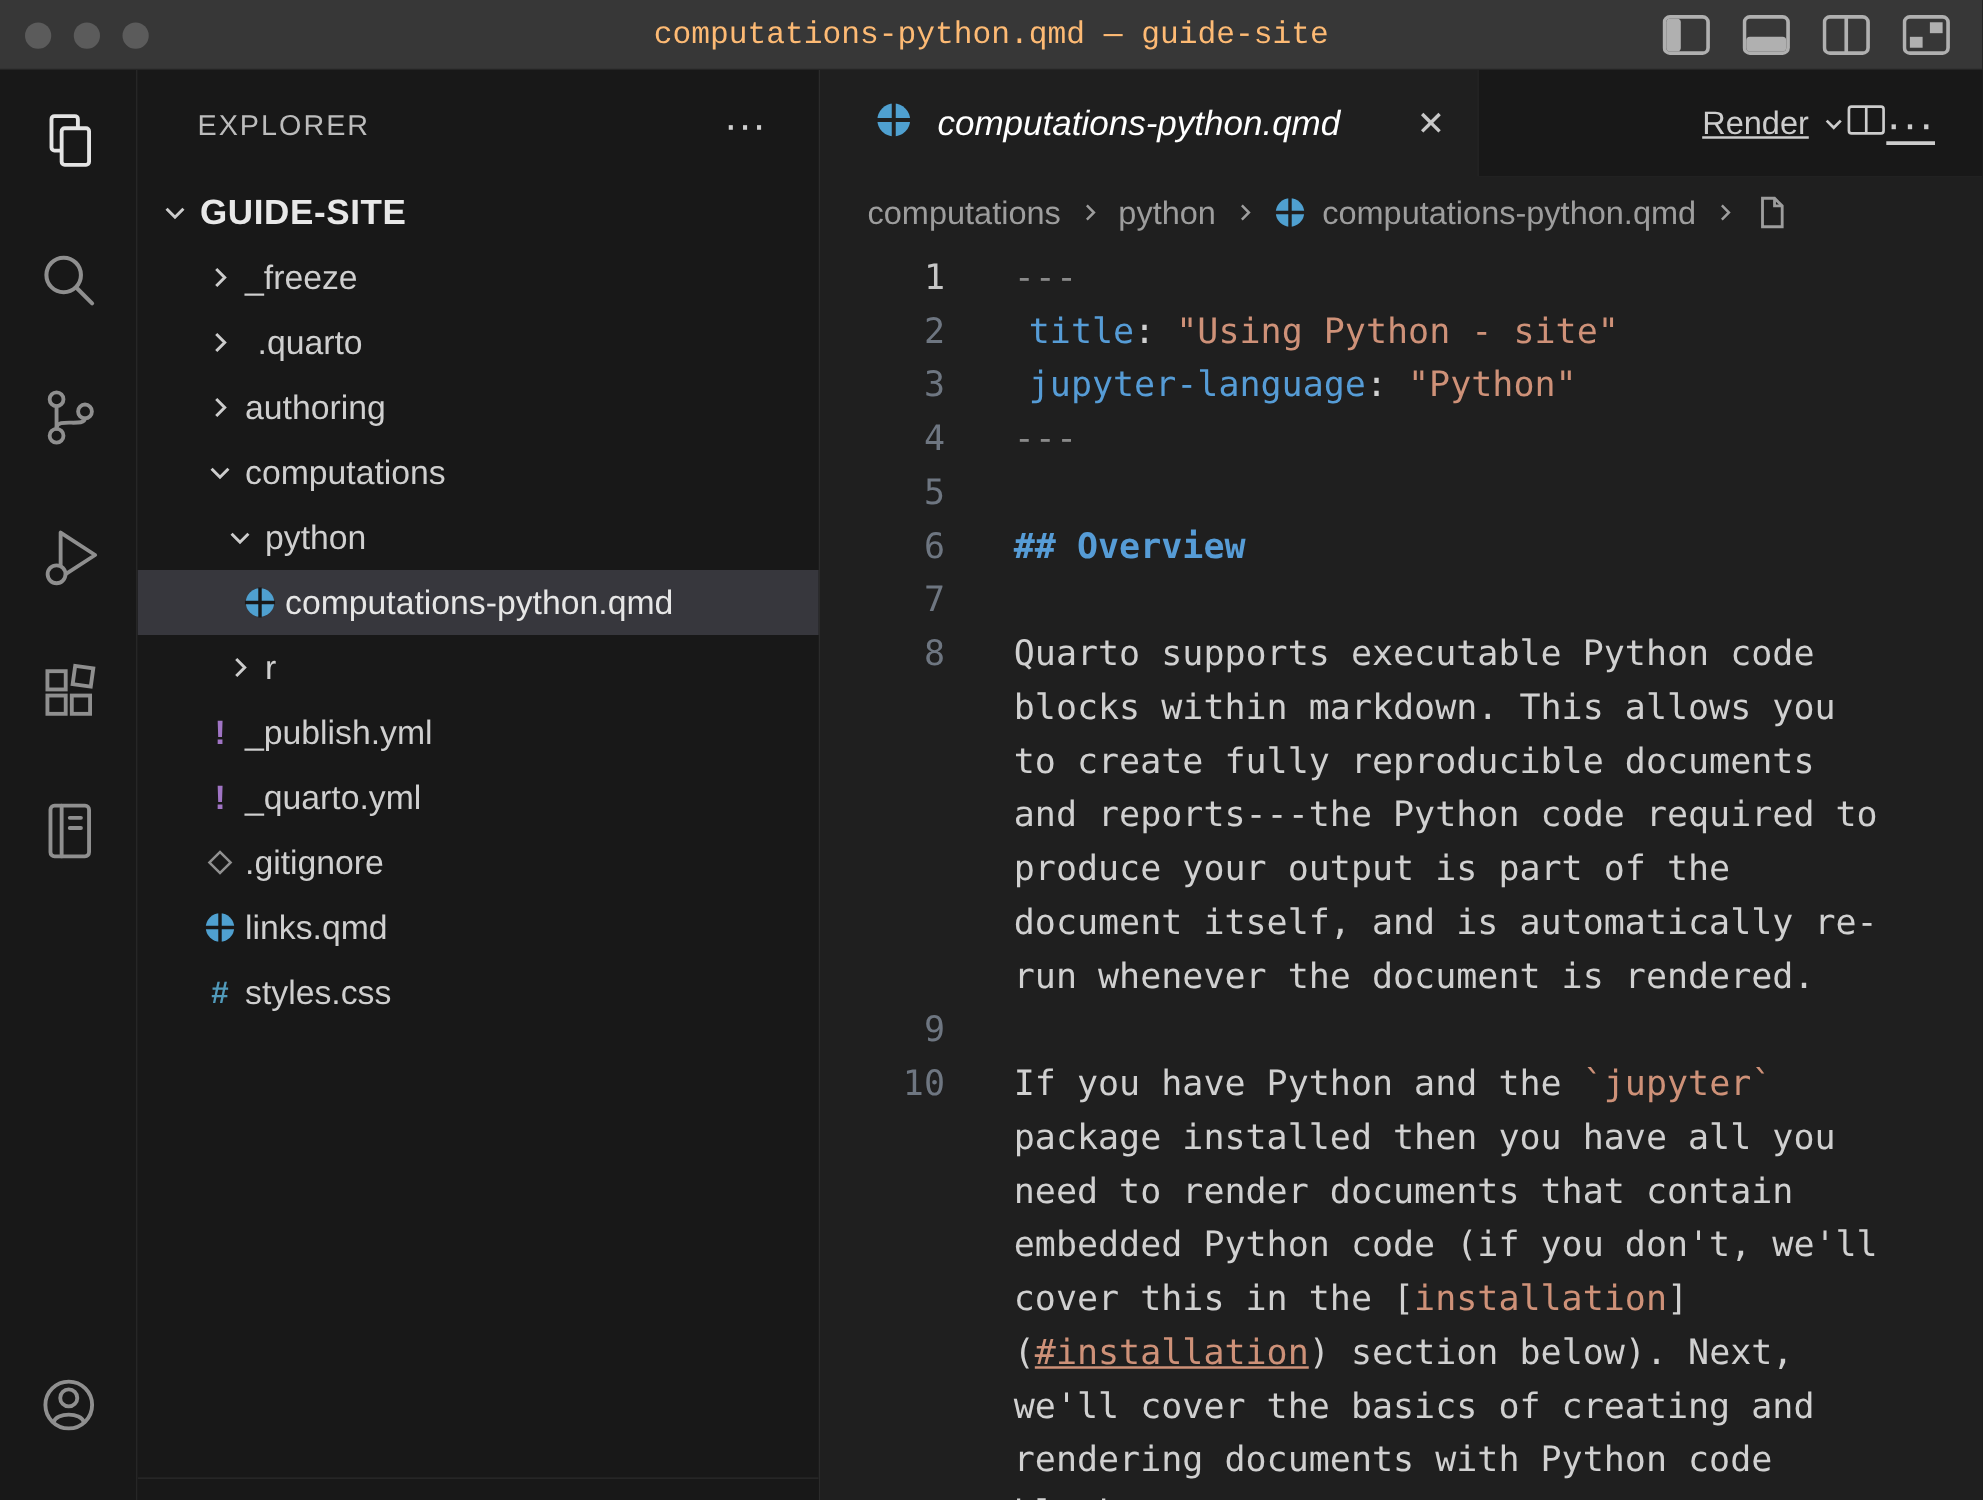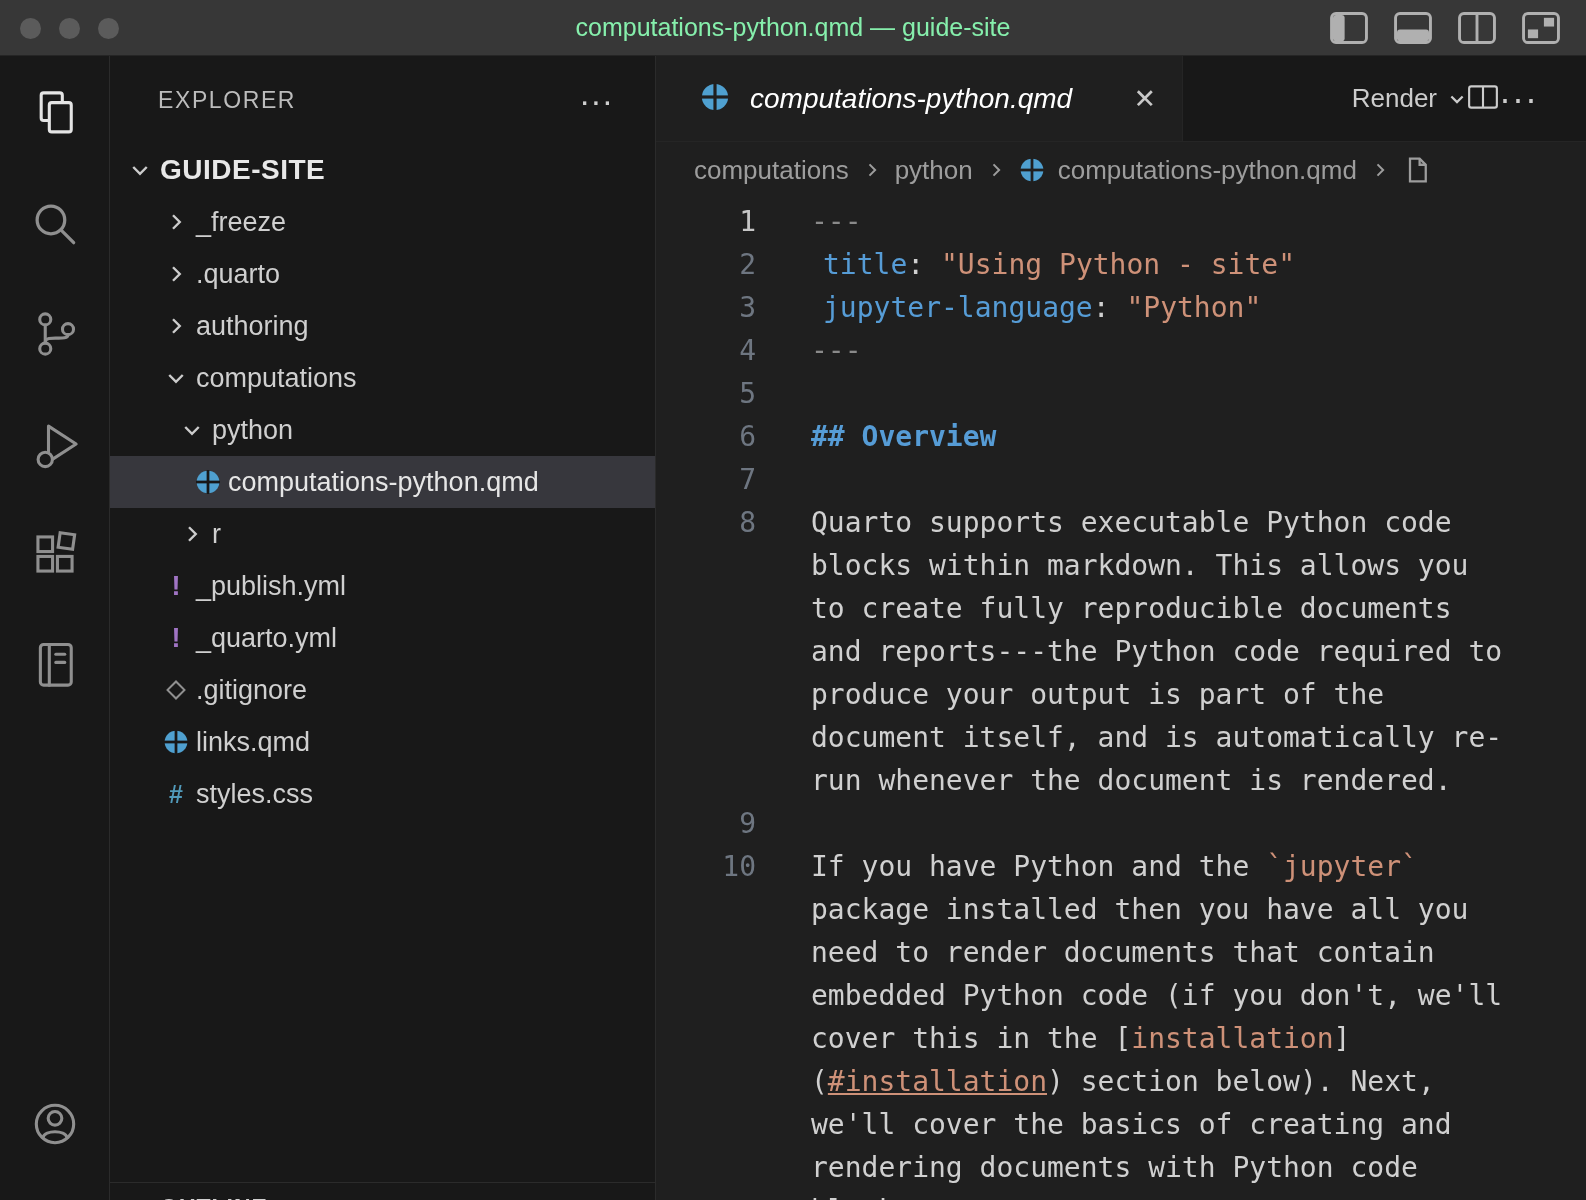--- a/index.html
+++ b/index.html
@@ -6,21 +6,21 @@
   html,body { width:1586px; height:1200px; overflow:hidden; background:#1f1f1f;
               font-family:"Liberation Sans", sans-serif; }
 
   .window { width:1586px; height:1200px; display:flex; flex-direction:column; }
 
   
   .titlebar { height:56px; background:#373737; border-bottom:1px solid #252525;
               position:relative; display:flex; align-items:center; flex-shrink:0; }
   .traffic-lights { position:absolute; left:20px; top:0; height:56px; display:flex; align-items:center; gap:18px; }
   .light { width:21px; height:21px; border-radius:50%; background:#5b5b5b; display:inline-block; }
-  .window-title { position:absolute; left:0; right:0; text-align:center; color:#86efac; font-size:25px; }
+  .window-title { position:absolute; left:0; right:0; text-align:center; color:#fdba74; font-size:25px;font-family:Liberation Mono, monospace; }
   .titlebar-actions { position:absolute; right:26px; display:flex; gap:26px; align-items:center; }
   .tb-icon svg { display:block; }
 
   
   .main { flex:1; display:flex; min-height:0; }
 
   
   .activitybar { width:110px; background:#181818; border-right:1px solid #2b2b2b;
                  display:flex; flex-direction:column; align-items:center;
                  padding-top:32px; gap:58px; position:relative; flex-shrink:0; }
@@ -47,21 +47,21 @@
                  font-weight:bold; font-size:23px; letter-spacing:1px; background:#181818; }
 
   
   .editor { flex:1; display:flex; flex-direction:column; min-width:0; background:#1f1f1f; }
   .tabbar { height:86px; background:#181818; display:flex; align-items:stretch;
             border-bottom:1px solid #252525; flex-shrink:0; }
   .tab { width:527px; background:#1f1f1f; display:flex; align-items:center;
          padding:0 26px 0 44px; gap:20px; border-right:1px solid #252525; }
   .tab-label { font-style:italic; font-size:28px; color:#ffffff; white-space:nowrap; }
   .tab-close { margin-left:auto; color:#c8c8c8; font-size:27px; }
-  .tab-actions { margin-left:auto; display:flex; align-items:center; padding-right:48px; color:#cccccc; }
+  .tab-actions { margin-left:auto; display:flex; align-items:center; padding-right:38px; color:#cccccc;text-decoration:underline; }
   .render-button { display:flex; align-items:center; gap:10px; font-size:26px; color:#cccccc; }
   .tab-actions .more { font-size:36px; letter-spacing:1px; line-height:20px; }
 
   .breadcrumbs { height:56px; display:flex; align-items:center; gap:13px;
                  padding-left:38px; color:#9d9d9d; font-size:26px; flex-shrink:0; white-space:nowrap; }
   .crumb { color:#9d9d9d; }
 
   
   .code-area { flex:1; overflow:hidden; padding-top:2px;
                font-family:"DejaVu Sans Mono", monospace; font-size:28px; line-height:43px; }
@@ -189,21 +189,21 @@
       </div>
       <div id="file-tree">
           <div class="tree-row" style="padding-left: 50px;">
             <span class="slot">
               <svg width="24" height="24" viewBox="0 0 16 16">
                 <path d="M6 3.5 L10.5 8 L6 12.5" fill="none" stroke="#cccccc" stroke-width="1.6"></path>
               </svg>
             </span>
             <span class="tlabel">_freeze</span>
           </div>
-          <div class="tree-row" style="padding-left: 50px;">
+          <div class="tree-row" style="padding-left: 50px; gap: 10px;">
             <span class="slot">
               <svg width="24" height="24" viewBox="0 0 16 16">
                 <path d="M6 3.5 L10.5 8 L6 12.5" fill="none" stroke="#cccccc" stroke-width="1.6"></path>
               </svg>
             </span>
             <span class="tlabel">.quarto</span>
           </div>
           <div class="tree-row" style="padding-left: 50px;">
             <span class="slot">
               <svg width="24" height="24" viewBox="0 0 16 16">

